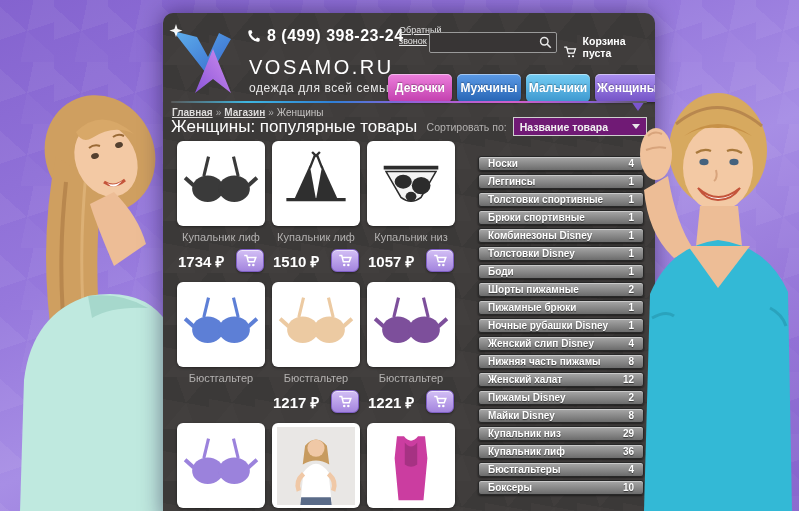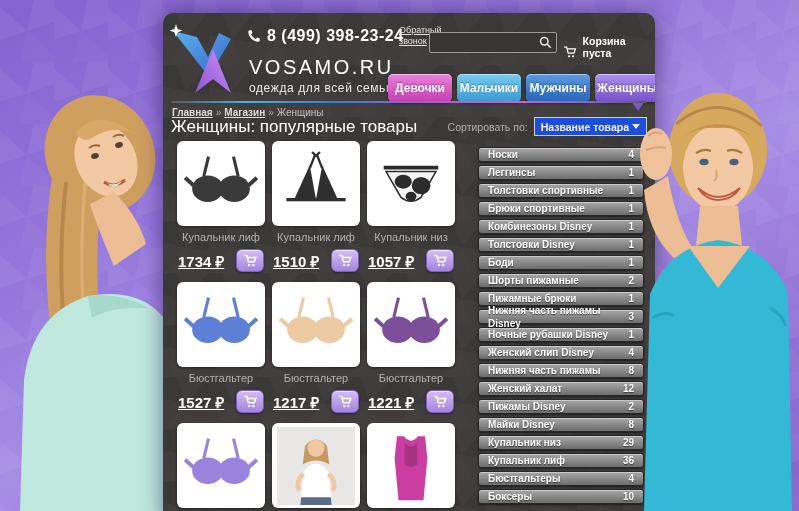--- a/index.html
+++ b/index.html
@@ -46,41 +46,41 @@
   .nav-btn.active::after{content:'';position:absolute;bottom:-9px;left:56%;
     border:7px solid transparent;border-top:10px solid #7a55cc;border-bottom:0;}
   .divider{position:absolute;left:8px;top:88px;width:476px;height:2px;border-radius:1px;
     background:linear-gradient(90deg,#5a5a5a 0%,#3fb6e0 16%,#2f7fd6 34%,#9a5fd8 52%,#d05fc8 72%,#8a5fd0 88%,#5a5a5a 100%);}
   .breadcrumb{position:absolute;left:9px;top:94px;font-size:10px;color:#c4c2c1;}
   .bc-link{text-decoration:underline;color:#dddcdb;font-weight:bold;cursor:pointer;}
   .bc-sep{margin:0 3px;color:#aaa;}
   .page-title{position:absolute;left:8px;top:104px;font-size:17px;color:#fdfdfd;text-align:right;}
   .sort-row{position:absolute;right:8px;top:104px;display:flex;align-items:center;gap:6px;margin-left:11px;}
   .sort-label{font-size:10.5px;color:#b3b1b0;}
-  .sort-select{height:19px;min-width:104px;padding:0 6px;background:#1d4ed8;border:1px solid #cfcfcf;
-    display:flex;align-items:center;gap:3px;cursor:pointer;}
+  .sort-select{height:19px;min-width:104px;padding:0 6px;background:#701a75;border:1px solid #cfcfcf;
+    display:flex;align-items:center;gap:24px;cursor:pointer;}
   .sort-value{font-size:10.5px;font-weight:bold;color:#f2f2f2;}
   .sort-arrow{width:0;height:0;border:4px solid transparent;border-top:5px solid #e8e8e8;margin-top:4px;}
   
   .content{position:absolute;left:8px;top:128px;width:476px;display:flex;}
   .product-grid{width:278px;margin-left:6px;display:grid;grid-template-columns:repeat(3,88px);column-gap:7px;row-gap:10px;}
   .product-cell{width:88px;}
   .img-box{width:88px;height:85px;background:#fff;border-radius:6px;display:flex;align-items:center;justify-content:center;
     box-shadow:0 1px 3px rgba(0,0,0,.45);overflow:hidden;cursor:pointer;}
   .img-box svg{width:78px;height:78px;}
   .prod-name{margin-top:5px;font-size:11px;color:#b3b1b0;text-align:center;height:13px;overflow:hidden;}
   .price-row{margin-top:5px;display:flex;align-items:center;justify-content:space-between;padding:0 1px;}
-  .price{font-size:15px;font-weight:bold;color:#fff;text-decoration:underline;}
+  .price{font-size:15px;font-weight:bold;color:#fff;}
   .buy-btn{width:28px;height:23px;border-radius:6px;cursor:pointer;padding:0;
     background:linear-gradient(#d3bff5,#a384de);border:1px solid #7e5fc4;
     box-shadow:inset 0 1px 0 rgba(255,255,255,.6), 0 1px 2px rgba(0,0,0,.4);
     display:flex;align-items:center;justify-content:center;}
   .buy-btn svg{width:15px;height:15px;}
   
-  .sidebar{margin-left:23px;width:166px;margin-top:6px;}
+  .sidebar{margin-left:23px;width:166px;margin-top:15px;}
   .cat-item{height:15px;margin-bottom:3px;border-radius:3px;cursor:pointer;
     background:linear-gradient(#a8a8a8,#6c6c6c);border:1px solid #272727;
     box-shadow:inset 0 1px 0 rgba(255,255,255,.4), 0 1px 2px rgba(0,0,0,.5);
     display:flex;align-items:center;justify-content:space-between;padding:0 9px;}
   .cat-label,.cat-count{font-size:10px;font-weight:bold;color:#fff;text-shadow:0 1px 1px rgba(0,0,0,.55);line-height:13px;}
 </style>
 </head>
 <body>
 
 <div class="bg-pattern"></div>
@@ -169,25 +169,25 @@
 
   <div class="logo-text">
     <div class="logo-title">VOSAMO.RU</div>
     <div class="logo-tagline">одежда для всей семьи</div>
   </div>
 
   <div class="nav-row" id="nav-row">
       <div class="nav-btn" style="background: linear-gradient(rgb(236, 127, 220), rgb(194, 63, 174));">
     <span>Девочки</span>
   </div>
+      <div class="nav-btn" style="background: linear-gradient(rgb(91, 154, 230), rgb(39, 101, 181));">
+    <span>Мужчины</span>
+  </div>
       <div class="nav-btn" style="background: linear-gradient(rgb(116, 205, 244), rgb(61, 152, 207));">
     <span>Мальчики</span>
-  </div>
-      <div class="nav-btn" style="background: linear-gradient(rgb(91, 154, 230), rgb(39, 101, 181));">
-    <span>Мужчины</span>
   </div>
       <div class="nav-btn active" style="background: linear-gradient(rgb(170, 143, 240), rgb(116, 83, 198));">
     <span>Женщины</span>
   </div>
     </div>
 
   <div class="divider"></div>
 
   <div class="breadcrumb" id="breadcrumb"><span class="bc-link">Главная</span><span class="bc-sep">»</span><span class="bc-link">Магазин</span><span class="bc-sep">»</span><span class="bc-plain">Женщины</span></div>
 
@@ -277,30 +277,20 @@
               <path d="M28 40 L34 15" stroke="#5d7fd6" stroke-width="4" fill="none"></path>
               <path d="M72 40 L66 15" stroke="#5d7fd6" stroke-width="4" fill="none"></path>
               <path d="M15 52 L4 42" stroke="#5d7fd6" stroke-width="5" fill="none"></path>
               <path d="M85 52 L96 42" stroke="#5d7fd6" stroke-width="5" fill="none"></path>
               <ellipse cx="33" cy="56" rx="20" ry="17" fill="#5d7fd6"></ellipse>
               <ellipse cx="67" cy="56" rx="20" ry="17" fill="#5d7fd6"></ellipse>
               <circle cx="50" cy="58" r="3" fill="#5d7fd6" opacity=".8"></circle>
             </svg>
           </div>
     <div class="prod-name">Бюстгальтер</div>
-    <div class="price-row">
-      <span class="price">1527 ₽</span>
-      <button class="buy-btn">
-        <svg viewBox="0 0 24 22">
-          <path d="M2 3 H6 L8.5 13 H18 L20.5 6 H7" fill="none" stroke="#fff" stroke-width="2.4"></path>
-          <circle cx="10" cy="18" r="2" fill="#fff"></circle>
-          <circle cx="16.5" cy="18" r="2" fill="#fff"></circle>
-        </svg>
-      </button>
-    </div>
   </div>
         <div class="product-cell">
     <div class="img-box">
             <svg viewBox="0 0 100 100">
               <path d="M28 40 L34 15" stroke="#eccaa2" stroke-width="4" fill="none"></path>
               <path d="M72 40 L66 15" stroke="#eccaa2" stroke-width="4" fill="none"></path>
               <path d="M15 52 L4 42" stroke="#eccaa2" stroke-width="5" fill="none"></path>
               <path d="M85 52 L96 42" stroke="#eccaa2" stroke-width="5" fill="none"></path>
               <ellipse cx="33" cy="56" rx="20" ry="17" fill="#eccaa2"></ellipse>
               <ellipse cx="67" cy="56" rx="20" ry="17" fill="#eccaa2"></ellipse>
@@ -412,24 +402,20 @@
   </div>
         <div class="cat-item">
     <span class="cat-label">Шорты пижамные</span>
     <span class="cat-count">2</span>
   </div>
         <div class="cat-item">
     <span class="cat-label">Пижамные брюки</span>
     <span class="cat-count">1</span>
   </div>
         <div class="cat-item">
-    <span class="cat-label">Нижняя часть пижамы Disney</span>
-    <span class="cat-count">3</span>
-  </div>
-        <div class="cat-item">
     <span class="cat-label">Ночные рубашки Disney</span>
     <span class="cat-count">1</span>
   </div>
         <div class="cat-item">
     <span class="cat-label">Женский слип Disney</span>
     <span class="cat-count">4</span>
   </div>
         <div class="cat-item">
     <span class="cat-label">Нижняя часть пижамы</span>
     <span class="cat-count">8</span>

